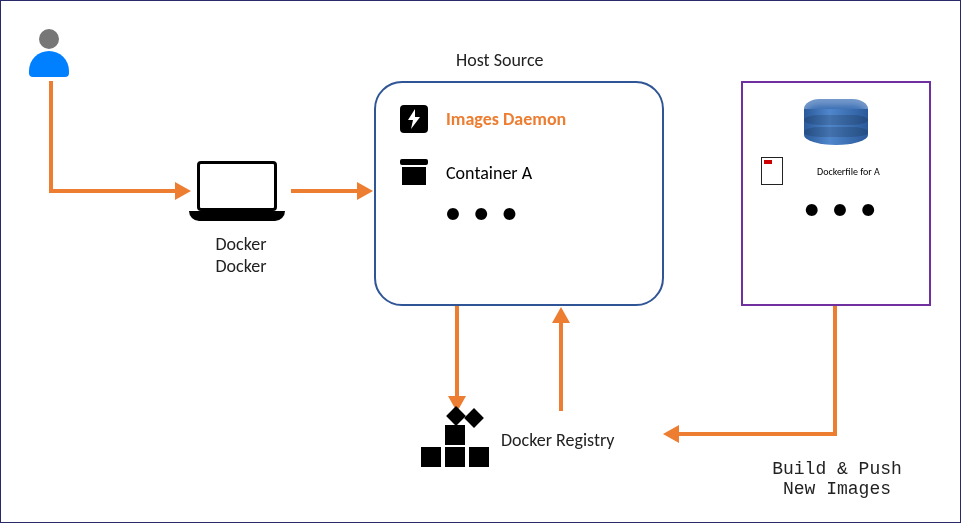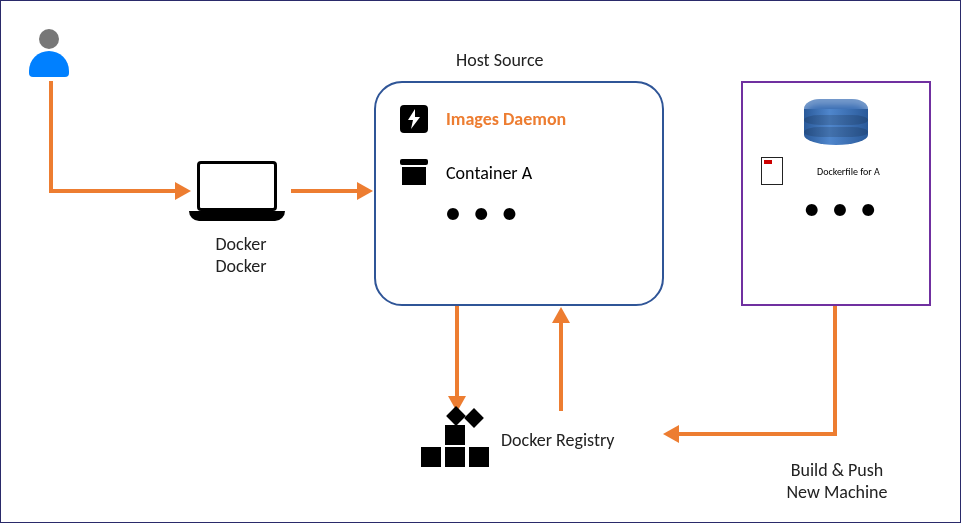--- a/index.html
+++ b/index.html
@@ -225,18 +225,18 @@
     <div class="sq" style="left:0; top:38px;"></div>
     <div class="sq" style="left:24px; top:38px;"></div>
     <div class="sq" style="left:48px; top:38px;"></div>
   </div>
   <div class="abs lbl" style="left:500px; top:428px;">Docker Registry</div>
 
   <div class="abs" style="left:832px; top:305px; width:4px; height:130px; background:#ed7d31;"></div>
   <div class="abs" style="left:678px; top:431px; width:158px; height:4px; background:#ed7d31;"></div>
   <div class="abs ah" style="left:662px; top:424px; border-width:9px 16px 9px 0; border-color:transparent #ed7d31 transparent transparent;"></div>
 
-  <div class="abs lbl lbl-center" style="left:756px; top:458px; width:160px;">
+  <div class="abs lbl lbl-center" style="left:756px; top:458px; width:160px;font-family:Liberation Mono, monospace;">
     <div>Build &amp; Push</div>
-    <div>New Machine</div>
+    <div>New Images</div>
   </div>
 
 </div>
 
 </body></html>

